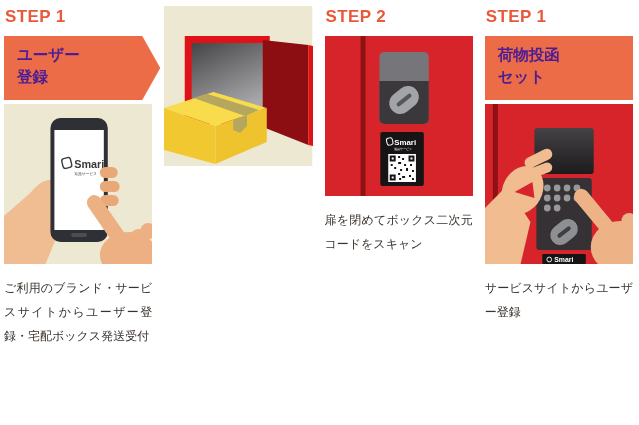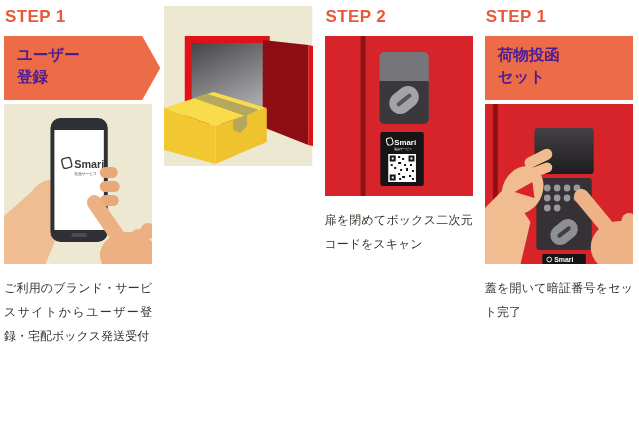--- a/index.html
+++ b/index.html
@@ -216,17 +216,17 @@
             <polygon points="30,88 48,78 50,94" fill="#D7242B"></polygon>
           </g>
           <g>
             <rect x="88" y="86" width="15" height="68" rx="7.5" fill="#EDB286" transform="rotate(-40 95 90)"></rect>
             <ellipse cx="137" cy="143" rx="30" ry="26" fill="#EDB286"></ellipse>
             <circle cx="146" cy="117" r="8" fill="#EDB286"></circle>
             <circle cx="150" cy="131" r="8" fill="#EDB286"></circle>
           </g>
         </svg>
       </div>
-      <p class="desc">蓋を開いて暗証番号をセット完了</p>
+      <p class="desc">サービスサイトからユーザー登録</p>
     </section>
 
   </div>
 </div>
 
 </body></html>

